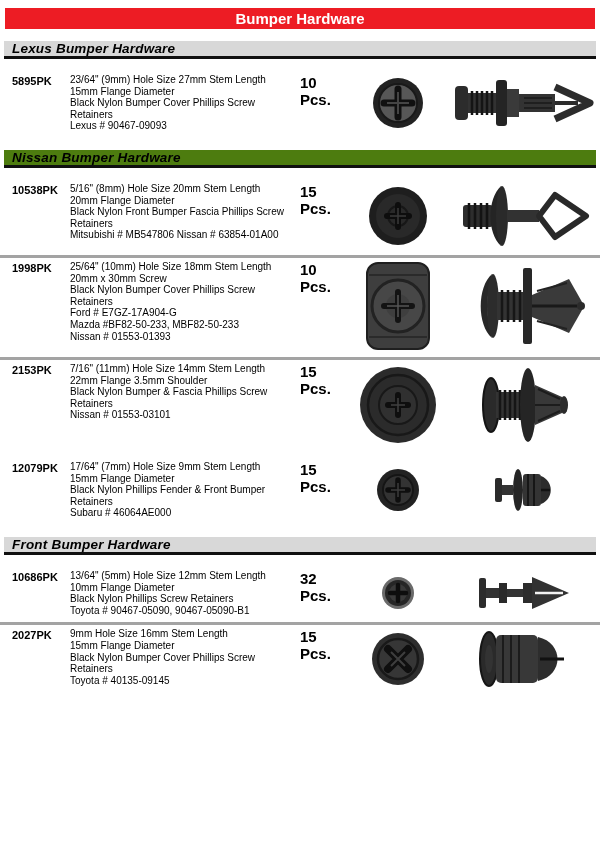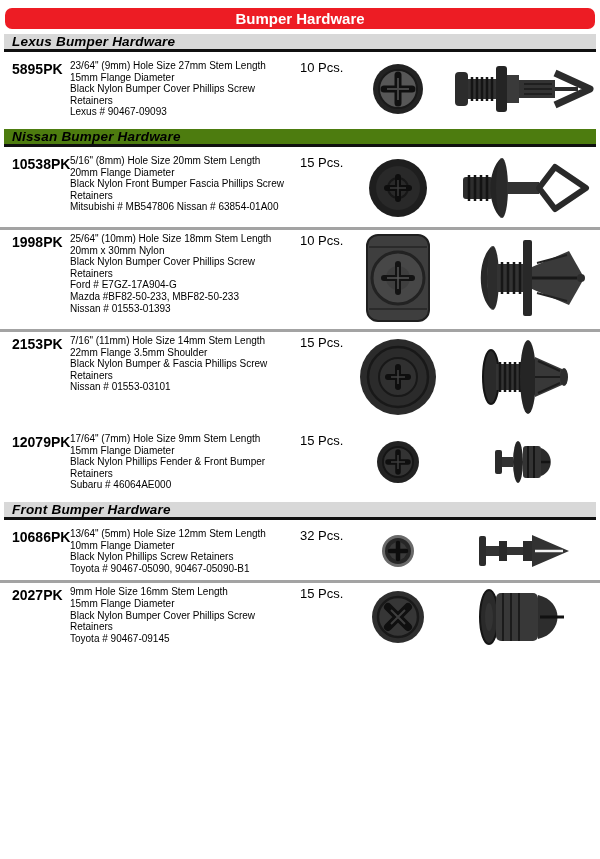--- a/index.html
+++ b/index.html
@@ -7,43 +7,43 @@
   body {
     width: 600px; height: 859px;
     font-family: "Liberation Sans", sans-serif;
     color: #000;
     overflow: hidden;
   }
   .banner {
     margin: 8px 5px 4px 5px;
     height: 21px;
     display: flex; align-items: center; justify-content: center;
-    color: #fff; font-weight: bold; font-size: 15px; border-radius: 7px;
+    color: #fff; font-weight: bold; font-size: 15px;
   }
   section { margin-top: 5px; }
   section.first { margin-top: 2px; }
   .secbar {
-    margin: 5px 4px;
+    margin: 12px 4px;
     height: 18px;
     display: flex; align-items: center;
     padding-left: 8px;
     border-bottom: 3px solid #101010;
     font-size: 13.5px; font-weight: bold; font-style: italic;
     letter-spacing: 0.2px;
   }
   .row {
     display: grid;
     grid-template-columns: 58px 230px 46px 104px 1fr;
     padding: 3px 0 6px 12px;
     align-items: start;
   }
   .row.divided { border-top: 3px solid #a3a3a3; }
-  .part { font-weight: bold; font-size: 14px; padding-top: 1px; }
+  .part { font-weight: bold; font-size: 11px; padding-top: 1px; }
   .desc { font-size: 10px; line-height: 11.6px; padding-right: 6px; }
-  .qty  { font-weight: normal; font-size: 13px; }
+  .qty  { font-weight: bold; font-size: 15px; }
   .imgcell {
     align-self: center;
     display: flex; align-items: center; justify-content: center;
     min-height: 100%;
   }
   .imgcell svg { display: block; }
 </style>
 </head>
 <body>
 
@@ -126,21 +126,21 @@
                 <rect x="48" y="27" width="32" height="12" fill="#323232"></rect>
                 <path d="M80 33 L96 12 L127 33 L96 54 Z" fill="none" stroke="#292929" stroke-width="6" stroke-linejoin="round"></path>
               </svg>
             </div>
   </div>
 
   <div class="row divided">
     <div class="part">1998PK</div>
     <div class="desc">
               <div>25/64" (10mm) Hole Size 18mm Stem Length</div>
-              <div>20mm x 30mm Nylon</div>
+              <div>20mm x 30mm Screw</div>
               <div>Black Nylon Bumper Cover Phillips Screw</div>
               <div>Retainers</div>
               <div>Ford # E7GZ-17A904-G</div>
               <div>Mazda #BF82-50-233, MBF82-50-233</div>
               <div>Nissan # 01553-01393</div>
             </div>
     <div class="qty">10 Pcs.</div>
     <div class="imgcell img1">
               <svg width="64" height="88" viewBox="0 0 64 88">
                 <rect x="1" y="1" width="62" height="86" rx="11" fill="#3e3e3e" stroke="#1f1f1f" stroke-width="2"></rect>
@@ -272,21 +272,21 @@
             </div>
   </div>
 
   <div class="row divided">
     <div class="part">2027PK</div>
     <div class="desc">
               <div>9mm Hole Size 16mm Stem Length</div>
               <div>15mm Flange Diameter</div>
               <div>Black Nylon Bumper Cover Phillips Screw</div>
               <div>Retainers</div>
-              <div>Toyota # 90467-09145</div>
+              <div>Toyota # 40135-09145</div>
             </div>
     <div class="qty">15 Pcs.</div>
     <div class="imgcell img1">
               <svg width="54" height="54" viewBox="0 0 54 54">
                 <circle cx="27" cy="27" r="26" fill="#2e2e2e"></circle>
                 <circle cx="27" cy="27" r="20" fill="#363636" stroke="#191919" stroke-width="2.5"></circle>
                 <path d="M17 17 L37 37 M37 17 L17 37" stroke="#0f0f0f" stroke-width="8" stroke-linecap="round"></path>
                 <path d="M20 20 L34 34 M34 20 L20 34" stroke="#3e3e3e" stroke-width="2"></path>
               </svg>
             </div>

